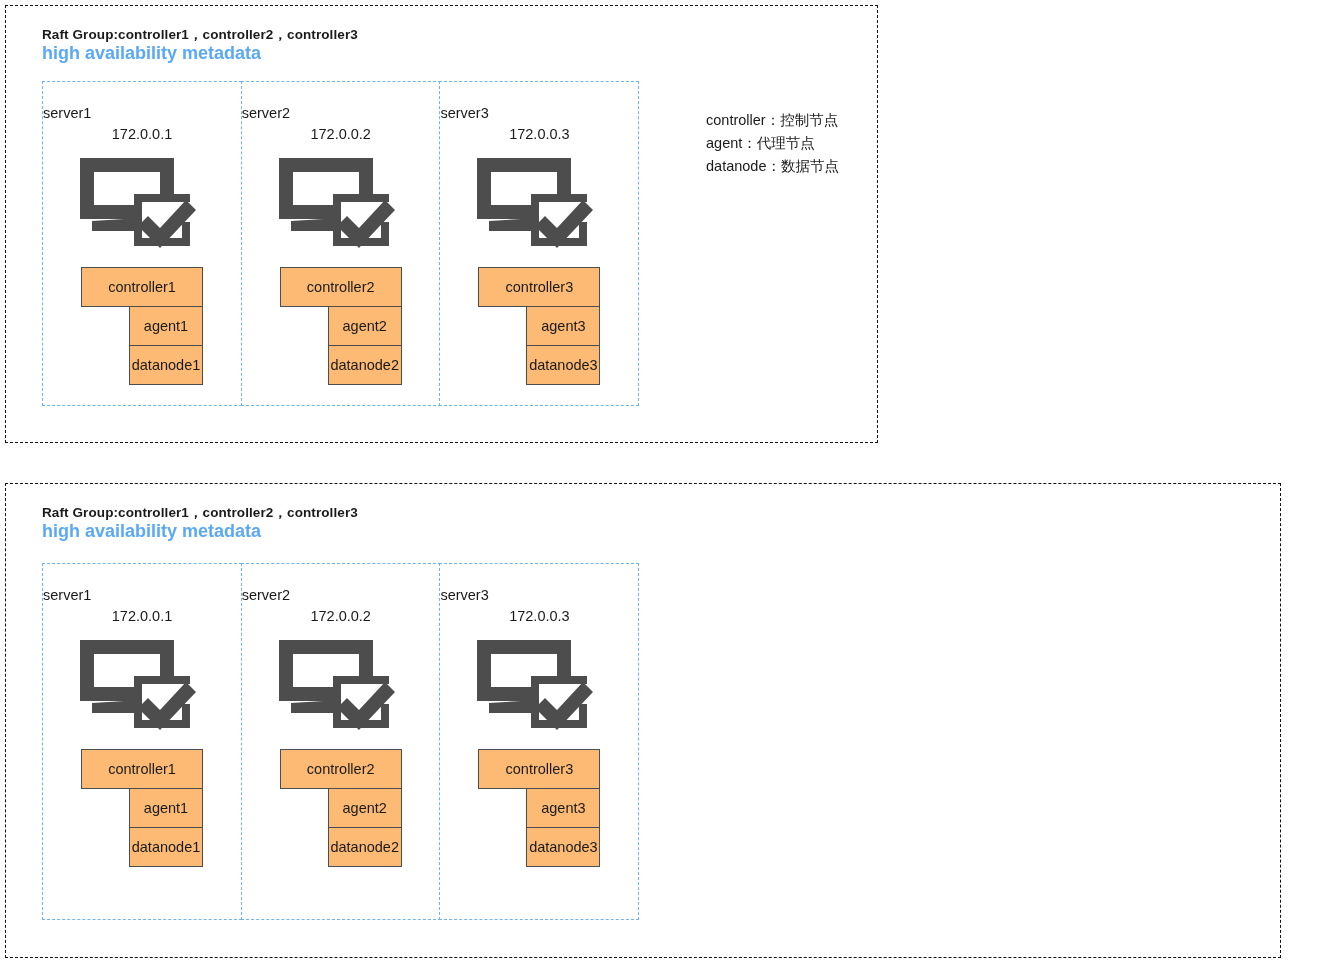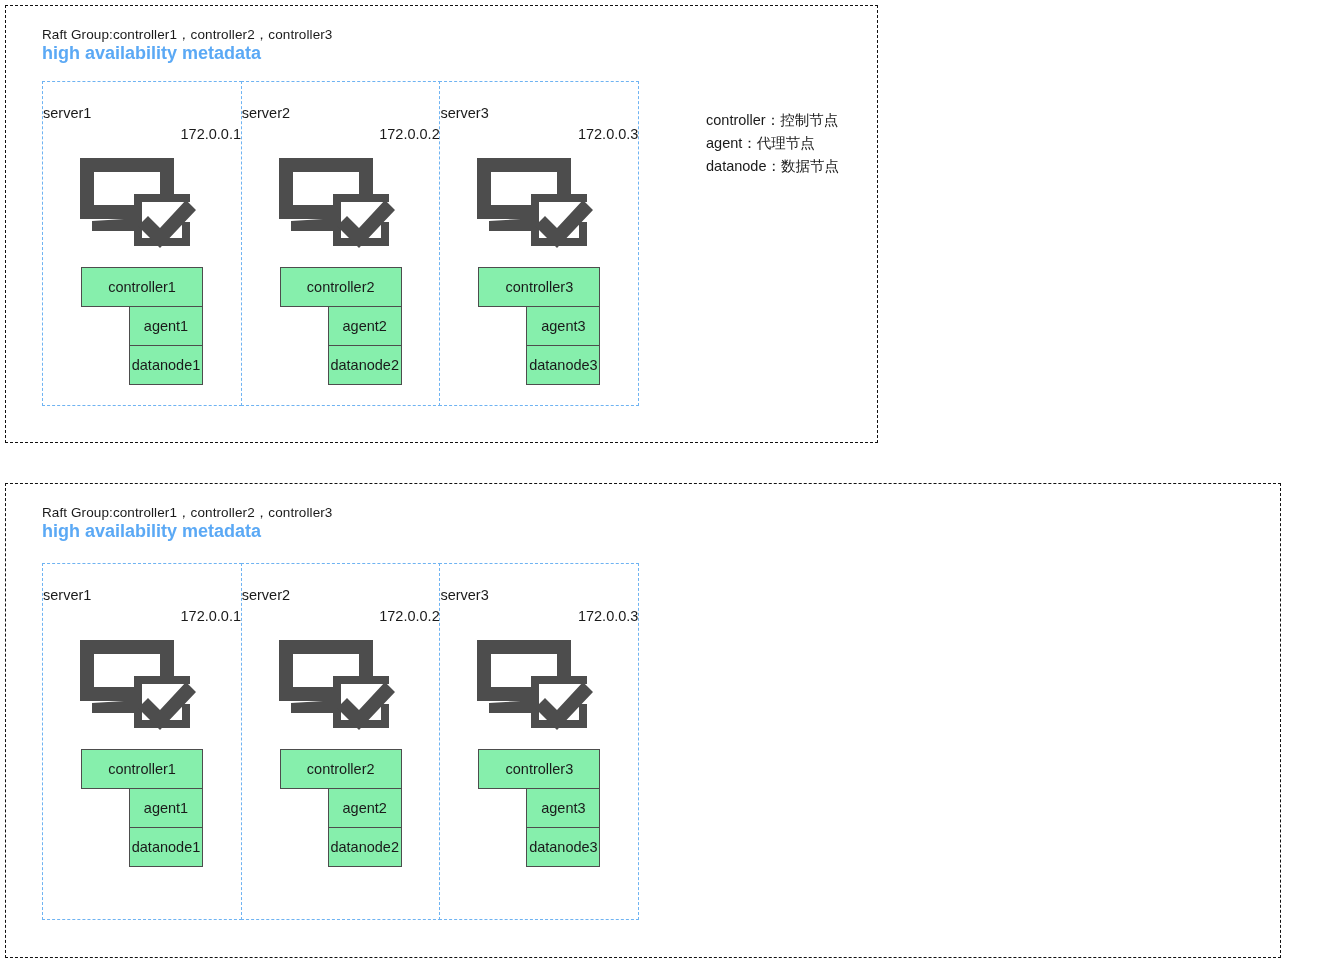--- a/index.html
+++ b/index.html
@@ -29,21 +29,21 @@
 
   
   .panel-head {
     position: absolute;
     left: 36px;
   }
   #panel-1 .panel-head { top: 19px; }
   #panel-2 .panel-head { top: 19px; }
   .raft-title {
     font-size: 13.5px;
-    font-weight: normal;
+    font-weight: bold;
     color: #1a1a1a;
     letter-spacing: 0.1px;
     white-space: nowrap;
     line-height: 19px;
   }
   .ha-subtitle {
     font-size: 18px;
     font-weight: bold;
     color: #5ba9f5;
     white-space: nowrap;
@@ -72,21 +72,21 @@
 
   
   .server-label {
     text-align: left;
     font-size: 14.5px;
     color: #1a1a1a;
     line-height: 21px;
     margin-top: 21px;
   }
   .server-ip {
-    text-align: right;
+    text-align: center;
     font-size: 14.5px;
     color: #1a1a1a;
     line-height: 21px;
   }
 
   
   .server-icon {
     margin: 13px auto 0 auto;
     width: 128px;
     height: 95px;
@@ -99,21 +99,21 @@
     width: 122px;
   }
   .service-box {
     box-sizing: border-box;
     border: 1.2px solid #4d4d4d;
     height: 40px;
     line-height: 38px;
     text-align: center;
     font-size: 14.5px;
     color: #1a1a1a;
-    background: #86efac;
+    background: #fdba74;
     white-space: nowrap;
   }
   .service-box + .service-box { margin-top: -1.2px; margin-left: 48px; }
 
   
   .legend {
     position: absolute;
     font-size: 14.5px;
     color: #1a1a1a;
     line-height: 23px;

